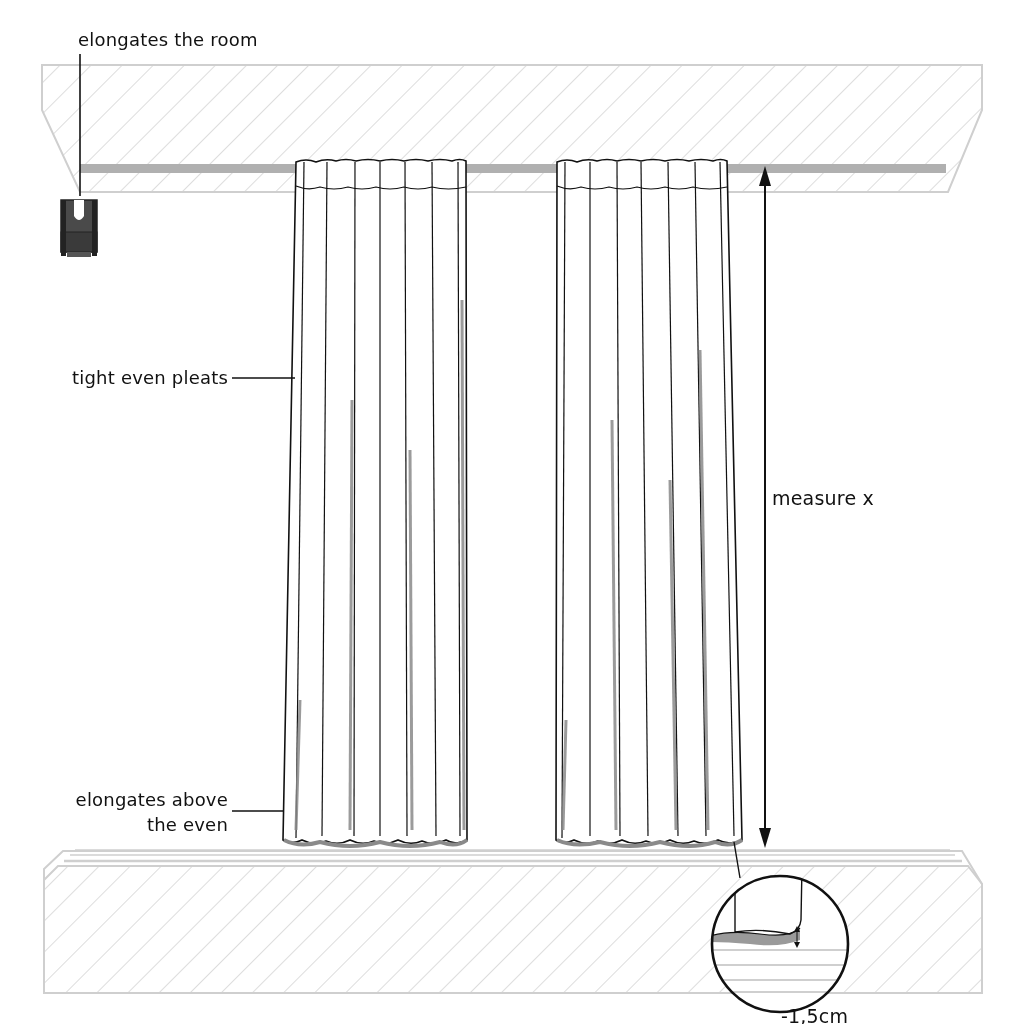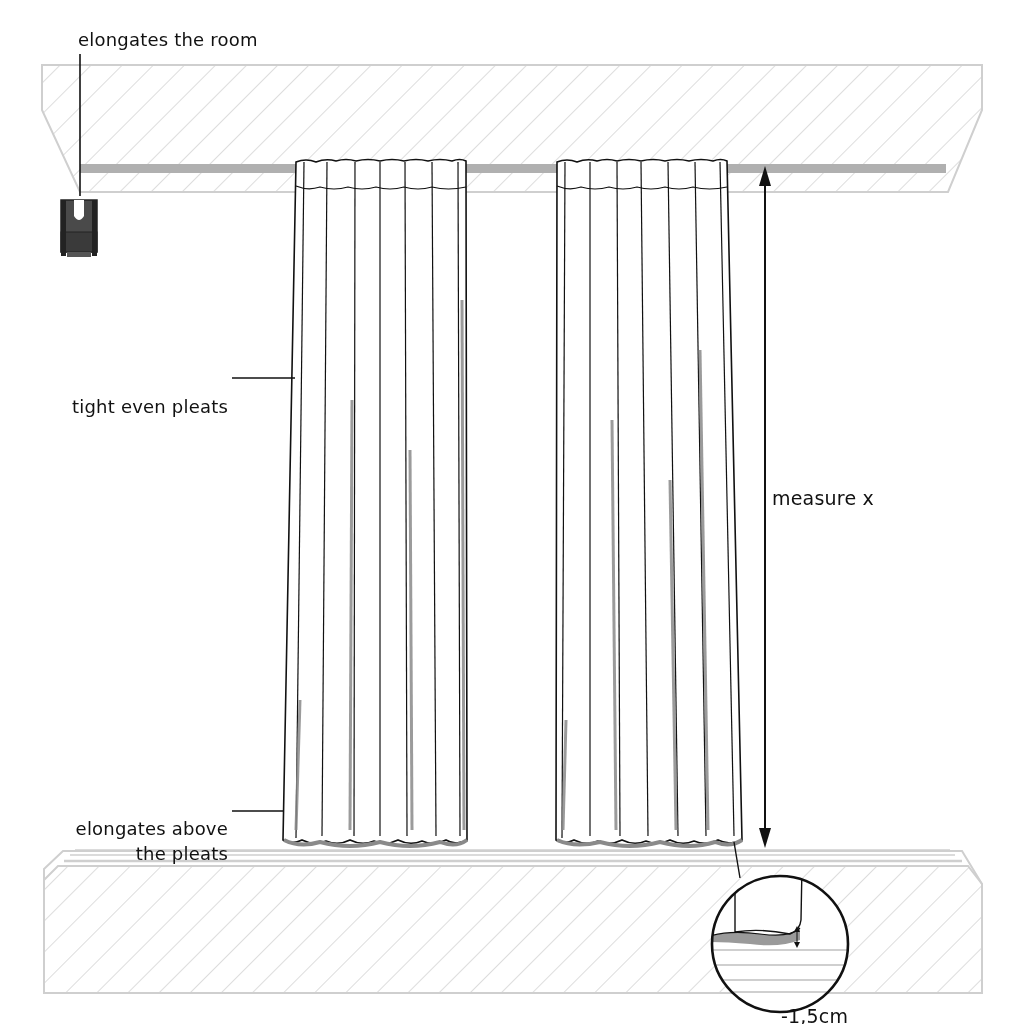--- a/index.html
+++ b/index.html
@@ -1,19 +1,19 @@
 <!DOCTYPE html>
 <html><head>
   <meta charset="utf-8">
   <style>
     html, body { margin: 0; padding: 0; background: #ffffff; }
     body { width: 1024px; height: 1024px; overflow: hidden; position: relative; font-family: "DejaVu Sans", sans-serif; }
     #stage { position: absolute; left: 0; top: 0; width: 1024px; height: 1024px; }
     .label { position: absolute; color: #111; font-size: 18px; line-height: 24px; letter-spacing: 0.2px; white-space: nowrap; }
-    .label.right { text-align: center; margin-top: 29px; }
+    .label.right { text-align: center; }
     .label.small { font-size: 19px; }
   </style>
 </head>
 <body>
 
 <div id="stage">
   <svg width="1024" height="1024" viewBox="0 0 1024 1024" xmlns="http://www.w3.org/2000/svg">
     <defs>
       <pattern id="hatch" patternUnits="userSpaceOnUse" width="22" height="22" patternTransform="rotate(45)">
         <line x1="0" y1="0" x2="0" y2="22" stroke="#d4d4d4" stroke-width="1.6"></line>
@@ -116,16 +116,16 @@
         <polygon points="797,948 794,942 800,942" fill="#111"></polygon>
       </g>
       <circle cx="780" cy="944" r="68" fill="none" stroke="#111" stroke-width="2.6"></circle>
     </g>
   </svg>
 
   
   <div class="label" style="left:42px; top:28px;margin-left:36px;">elongates the room</div>
   <div class="label right" style="right:796px; top:366px;">tight even pleats</div>
   <div class="label right" style="right:796px; top:788px;">elongates above</div>
-  <div class="label right" style="right:796px; top:813px;">the pleats</div>
+  <div class="label right" style="right:796px; top:813px;">the even</div>
   <div class="label small" style="left:772px; top:486px;">measure x</div>
   <div class="label small" style="left:781px; top:1004px;">-1,5cm</div>
 </div>
 
 </body></html>

